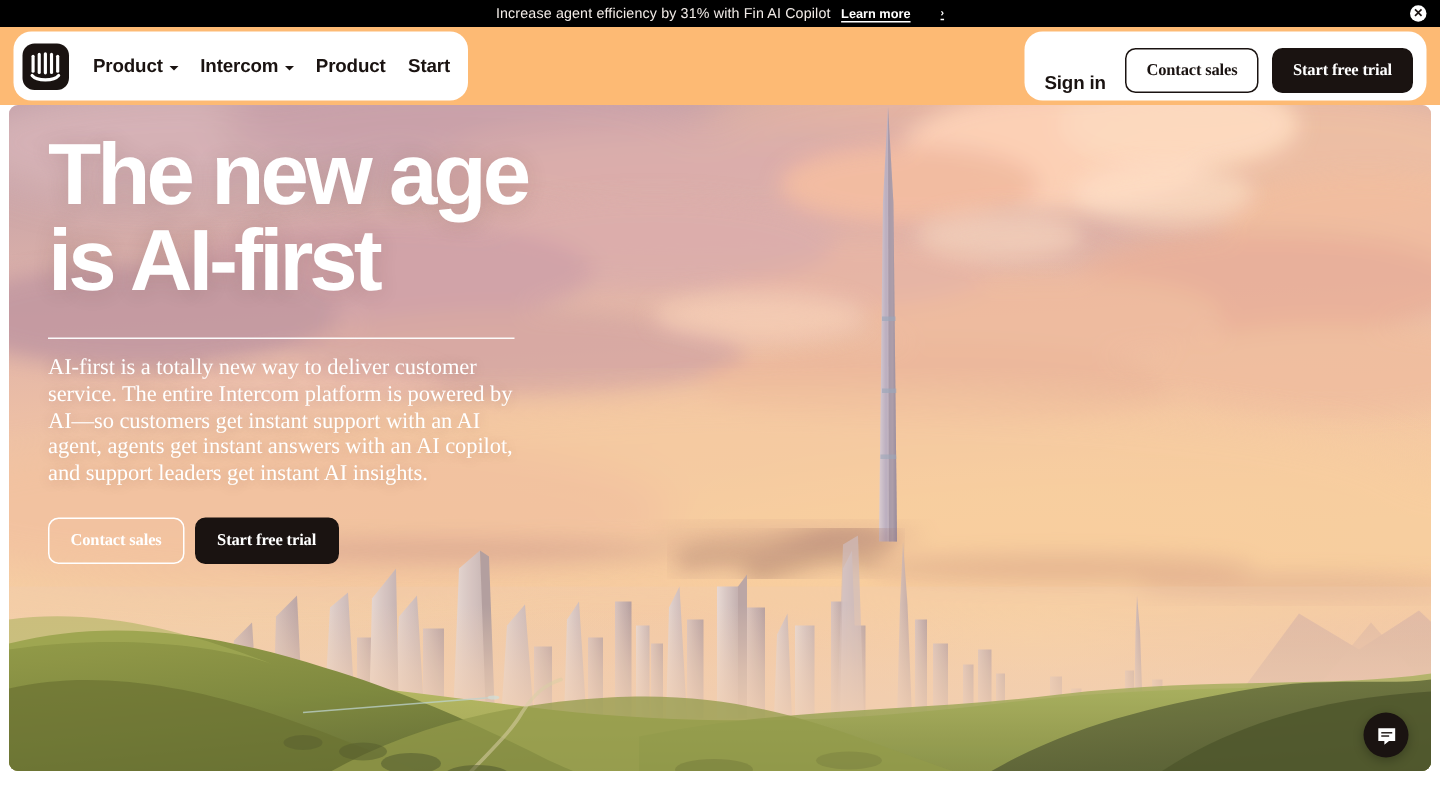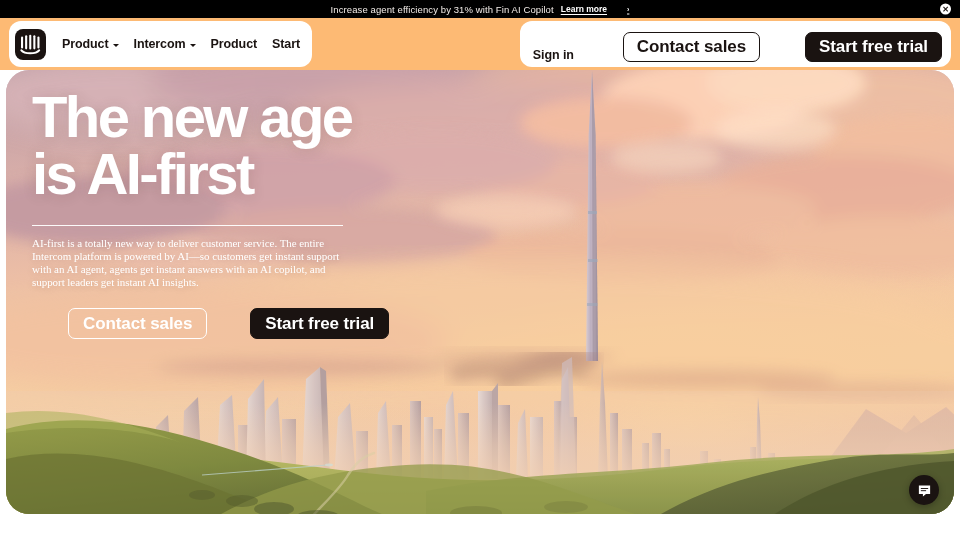--- a/index.html
+++ b/index.html
@@ -142,45 +142,44 @@
     padding: 0 4px;
     white-space: nowrap;
   }
   .btn {
     display: inline-flex;
     align-items: center;
     justify-content: center;
     height: 30px;
     padding: 0 13px;
     border-radius: 7px;
-    font-size: 17px;
+    font-size: 11px;
     font-weight: 700;
     letter-spacing: -.1px;
     cursor: pointer;
     white-space: nowrap;
-    font-family: Liberation Sans, sans-serif;
-    margin-left: 36px;
+    font-family: Liberation Serif, serif;
   }
   .btn-outline-dark {
     background: #ffffff;
     color: #1a1311;
     border: 1.6px solid #1a1311;
   }
   .btn-solid-dark {
     background: #1a1311;
     color: #ffffff;
     border: 1.6px solid #1a1311;
   }
 
   
   .hero {
     position: relative;
     margin: 0 6px 0 6px;
     height: 444px;
-    border-radius: 23px;
+    border-radius: 6px;
     overflow: hidden;
     padding-left: 26px;
   }
 
   .hero-art { position: absolute; inset: 0; }
   .hero-art svg { display: block; width: 100%; height: 100%; }
 
   .hero-content {
     position: absolute;
     left: 26px;
@@ -205,21 +204,21 @@
     width: 311px;
     height: 1.4px;
     background: rgba(255,255,255,.95);
     margin: 22px 0 11px 0;
   }
 
   .lede {
     width: 322px;
     color: #ffffff;
     font-family: "Liberation Serif", serif;
-    font-size: 11px;
+    font-size: 15px;
     line-height: 1.18;
     letter-spacing: -.05px;
     text-shadow: 0 1px 9px rgba(70,40,30,.2);
   }
 
   .hero-cta {
     display: flex;
     gap: 7px;
     margin-top: 19px;
   }

